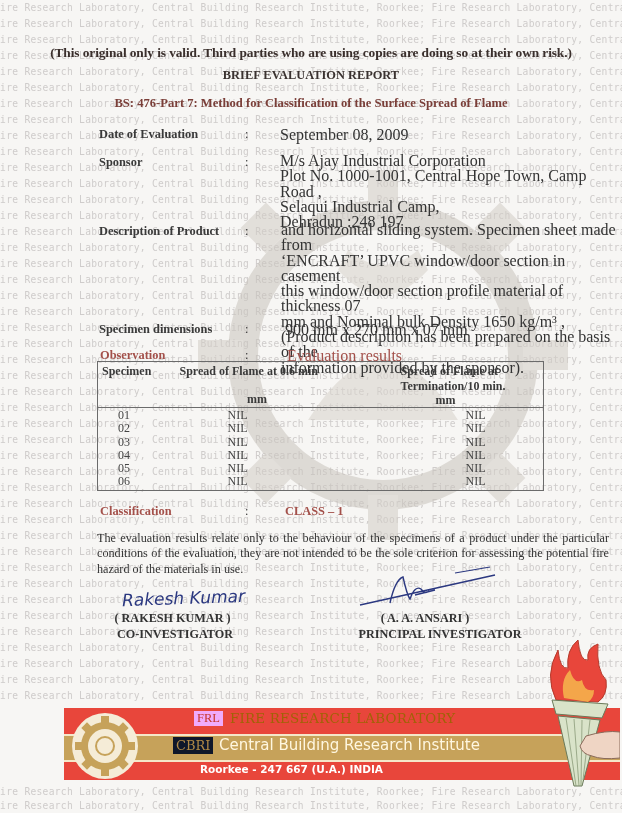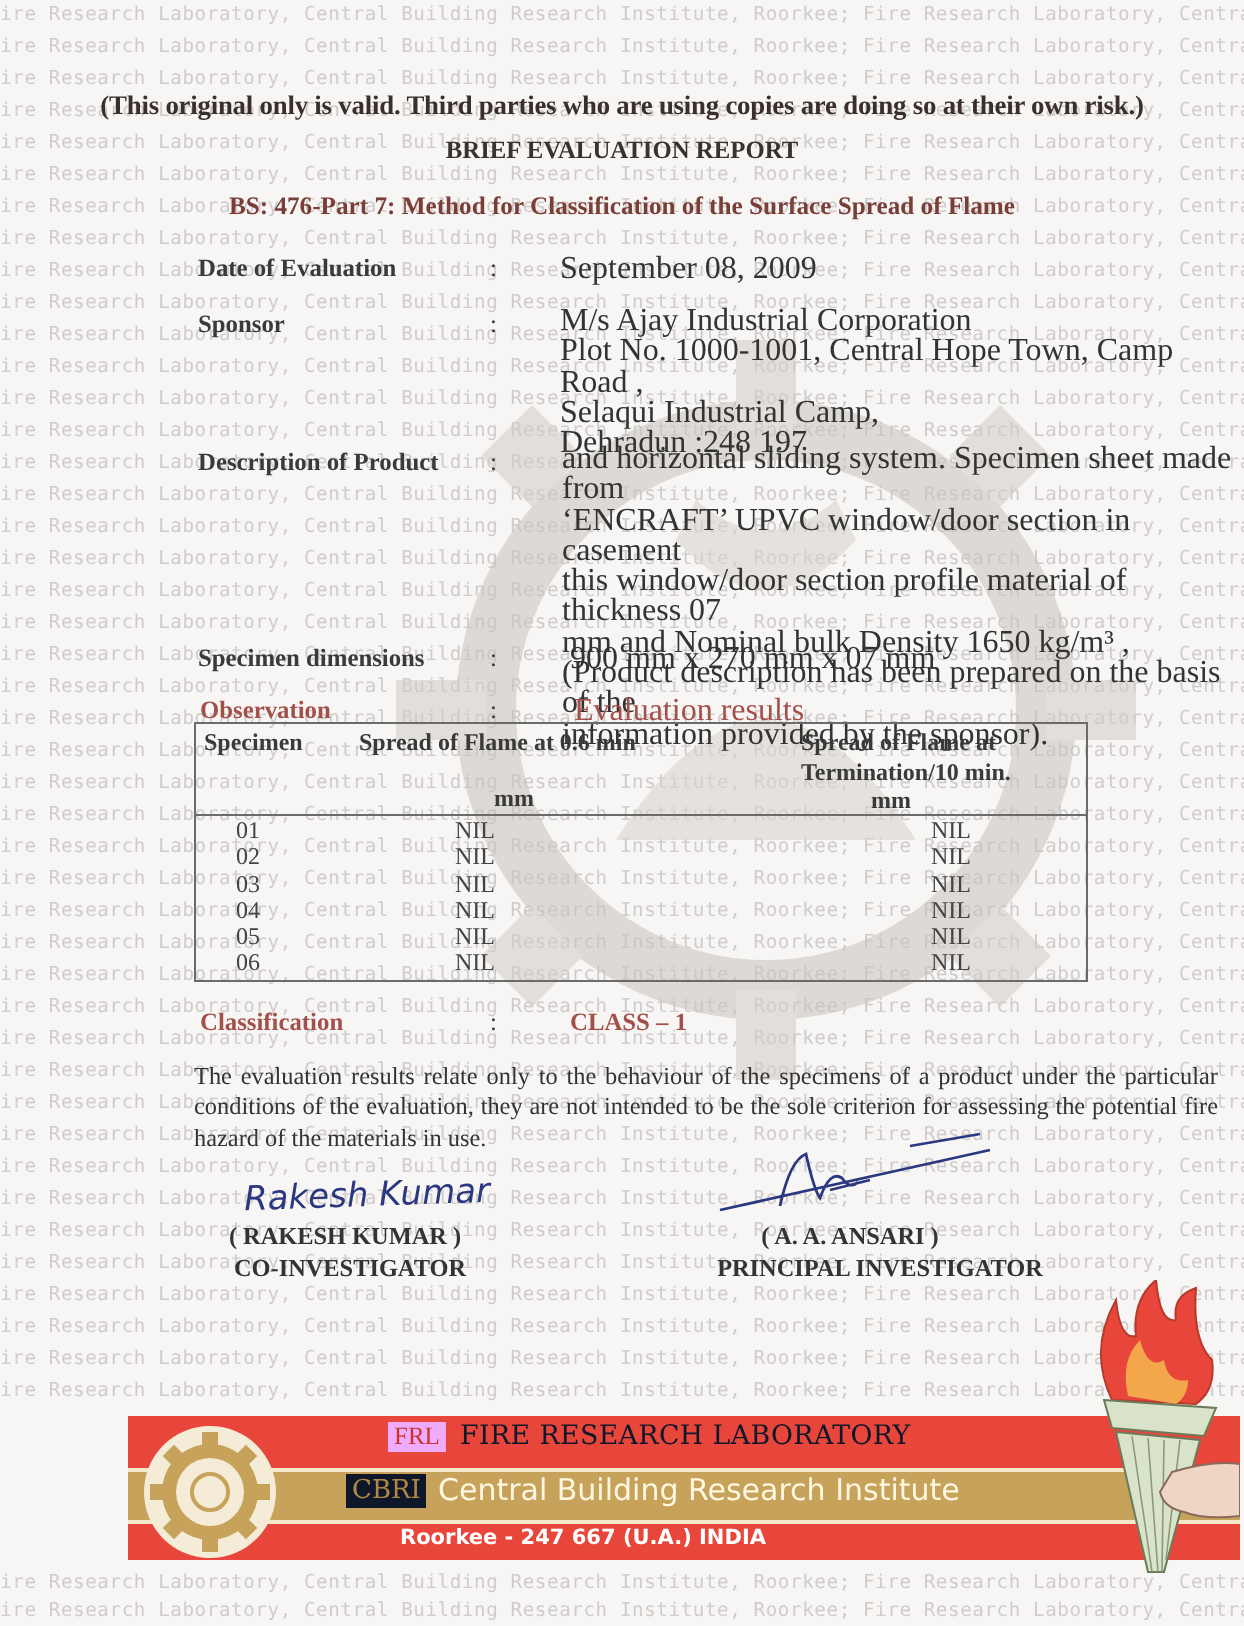--- a/index.html
+++ b/index.html
@@ -19,21 +19,21 @@
   table.results { position:absolute; left:97px; top:361px; width:447px; border-collapse:collapse; border:1.2px solid #6b6b6b; font-size:12px; }
   table.results th { font-weight:bold; text-align:left; color:#3a3a3a; vertical-align:top; padding:0; height:0; }
   table.results td { padding:0; line-height:13.3px; color:#444; }
   .para { left:97px; width:512px; top:531px; font-size:12.2px; line-height:15.4px; text-align:justify; color:#333; }
   .sig-name { font-weight:bold; font-size:12.2px; color:#333; text-align:center; }
   .signature { font-family:"DejaVu Sans", sans-serif; font-style:italic; color:#2b3880; }
   .banner-red { position:absolute; left:64px; top:708px; width:556px; height:72px; background:#e8463b; z-index:3; }
   .banner-gold { position:absolute; left:64px; top:734px; width:556px; height:24px; background:#c6a25a; border-top:2px solid #f5e7c9; border-bottom:2px solid #f5e7c9; z-index:4; }
   .banner-text { position:absolute; z-index:5; font-family:"DejaVu Sans", sans-serif; }
   .frl-box { left:194px; top:711px; background:#f0abfc; color:#c7352c; font-family:Liberation Serif, serif; font-size:12.5px; padding:0 3px; line-height:15px; }
-  .frl-title { left:230px; top:711px; color:#0f172a; font-family:"DejaVu Serif", serif; font-size:13.4px; line-height:16px; letter-spacing:0.2px; }
+  .frl-title { left:230px; top:711px; color:#a16207; font-family:"DejaVu Serif", serif; font-size:13.4px; line-height:16px; letter-spacing:0.2px; }
   .cbri-box { left:173px; top:737px; background:#0f172a; color:#b08845; font-family:"DejaVu Serif", serif; font-size:13px; padding:0 3px; line-height:17px; }
   .cbri-title { left:219px; top:736px; color:#fff7e0; font-size:15px; line-height:19px; }
   .roorkee { left:200px; top:763px; color:#fff; font-weight:bold; font-size:10.5px; }
   .gear-logo { position:absolute; left:70px; top:711px; width:70px; height:70px; z-index:6; }
   .torch { position:absolute; left:536px; top:640px; width:84px; height:150px; z-index:6; }
 </style>
 </head>
 <body>
 
 <div class="watermark">

